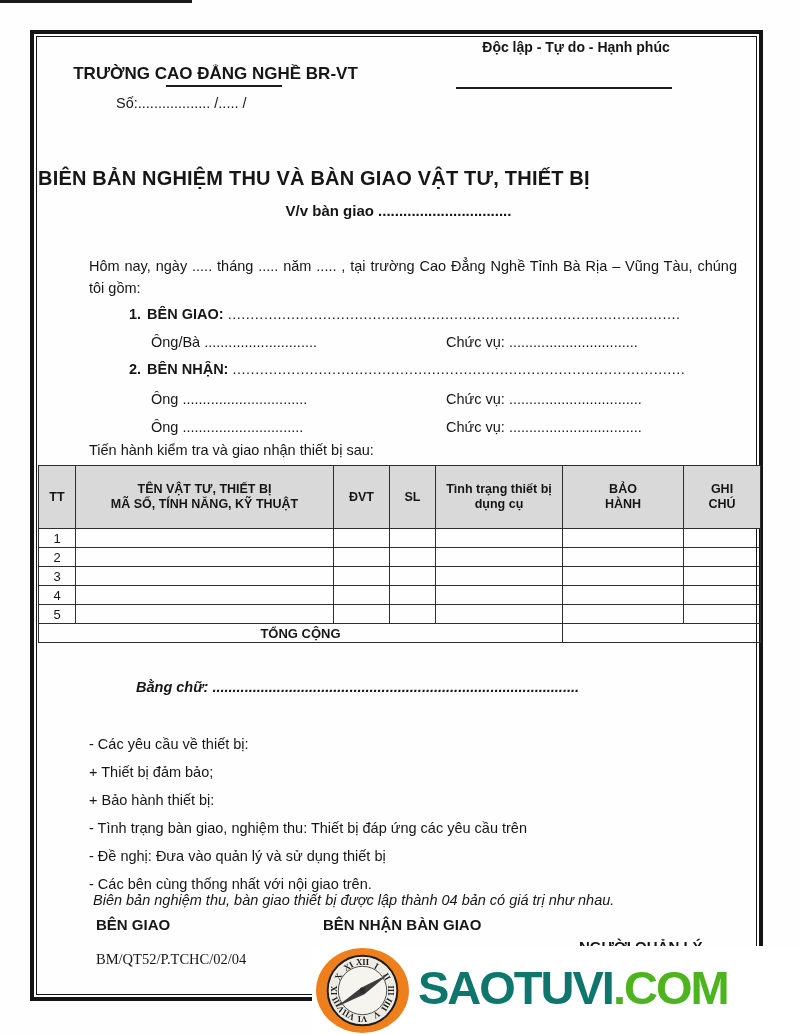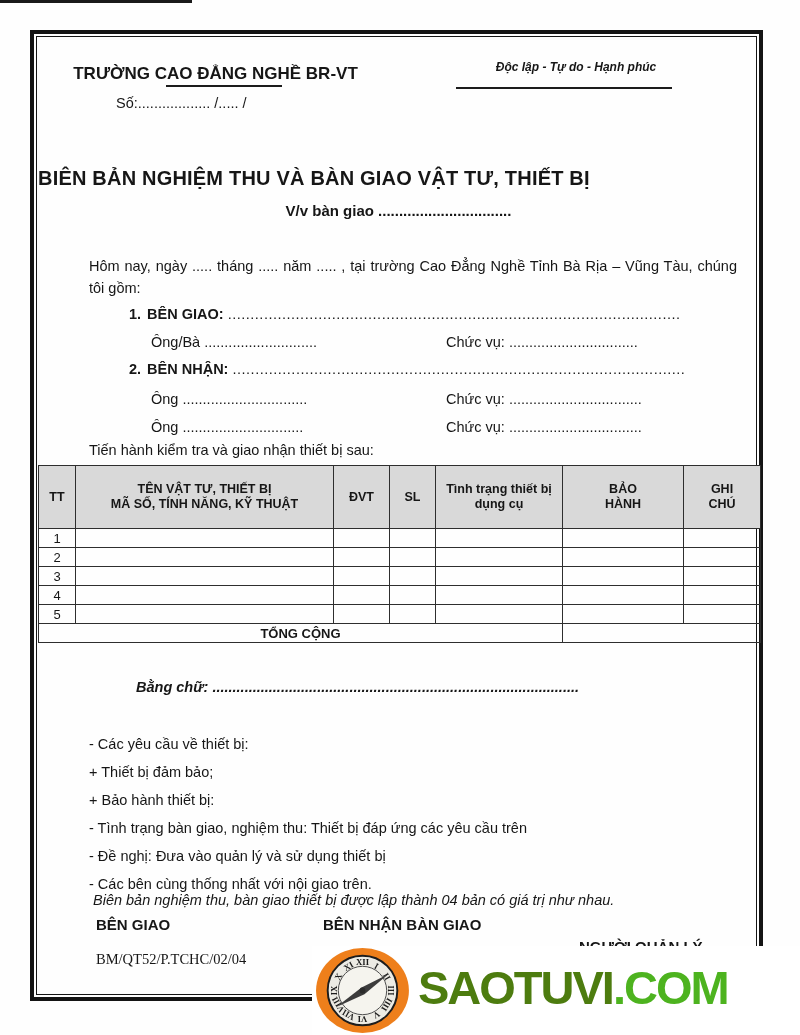--- a/index.html
+++ b/index.html
@@ -8,21 +8,21 @@
   .artifact-top{position:absolute;left:0;top:0;width:192px;height:3px;background:#1a1a1a;}
   
   .frame{position:absolute;left:30px;top:30px;width:733px;height:971px;border:4px solid #141414;box-sizing:border-box;}
   .frame-inner{position:absolute;left:2px;top:2px;right:2px;bottom:2px;border:1px solid #141414;}
   .content{position:absolute;left:1px;top:1px;width:721px;height:955px;}
 
   .abs{position:absolute;white-space:nowrap;}
   .hdr-left{left:0;top:2px;width:355px;text-align:center;font-weight:bold;font-size:17px;margin-top:24px;}
   .hdr-right{left:355px;top:1px;width:366px;text-align:center;font-weight:bold;}
   .hdr-right .republic{font-size:14.5px;}
-  .hdr-right .motto{font-size:12px;margin-top:21px;font-style:italic;}
+  .hdr-right .motto{font-size:14px;margin-top:0;}
   .rule{position:absolute;background:#1c1c1c;height:2px;}
   .rule-left{left:128px;top:47px;width:116px;}
   .rule-right{left:418px;top:49px;width:216px;}
   .so-line{left:78px;top:57px;font-size:14.5px;}
 
   .doc-title{left:0;top:129px;width:721px;text-align:left;font-weight:bold;font-size:20px;letter-spacing:.2px;}
   .doc-sub{left:0;top:164px;width:721px;text-align:center;font-weight:bold;font-size:15px;}
 
   .intro{left:51px;top:217px;width:648px;font-size:14.5px;line-height:22px;white-space:normal;text-align:justify;}
 
@@ -55,21 +55,21 @@
   .sig-row{left:0;top:878px;width:721px;height:22px;font-weight:bold;font-size:15px;}
   .sig-row span{position:absolute;white-space:nowrap;}
   .sig-giver{left:58px;} .sig-receiver{left:285px;} .sig-manager{left:541px;margin-top:22px;}
   .footer-code{left:58px;top:913px;font-family:"Liberation Serif",serif;font-size:14.5px;}
 
   
   .watermark{position:absolute;left:312px;top:946px;width:488px;height:89px;background:#ffffff;z-index:6;}
   .wm-clock{position:absolute;left:2px;top:0px;}
   .wm-text{position:absolute;left:106px;top:0;height:89px;line-height:84px;
            font-weight:bold;font-size:47px;letter-spacing:-2px;}
-  .wm-orange{color:#4d7c0f;} .wm-green{color:#4db31f;}
+  .wm-orange{color:#0f766e;} .wm-green{color:#4db31f;}
 </style>
 </head>
 <body>
 
 <div id="page">
   <div class="artifact-top"></div>
 
   <div class="frame">
     <div class="frame-inner">
       <div class="content">

